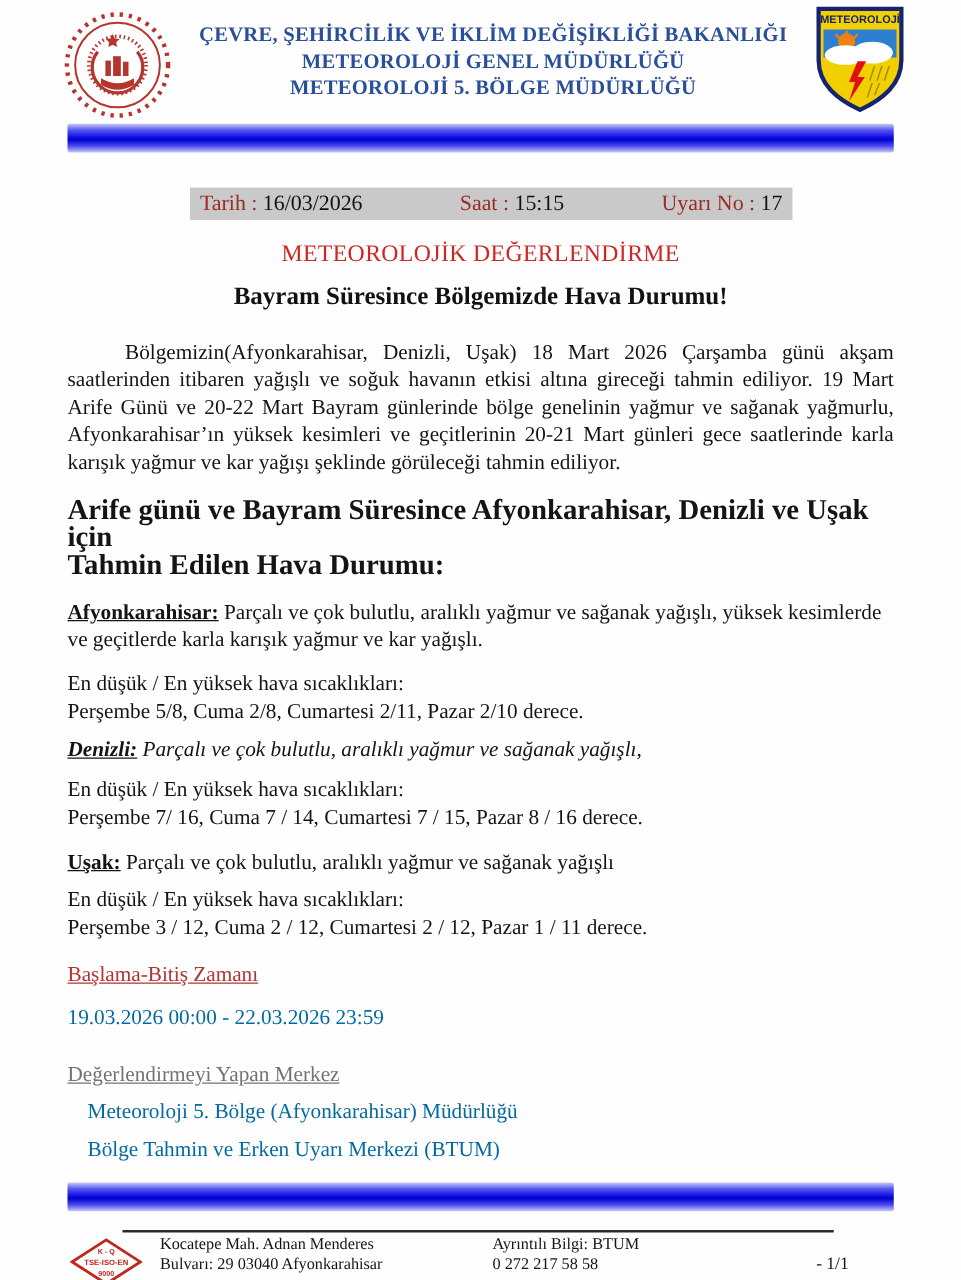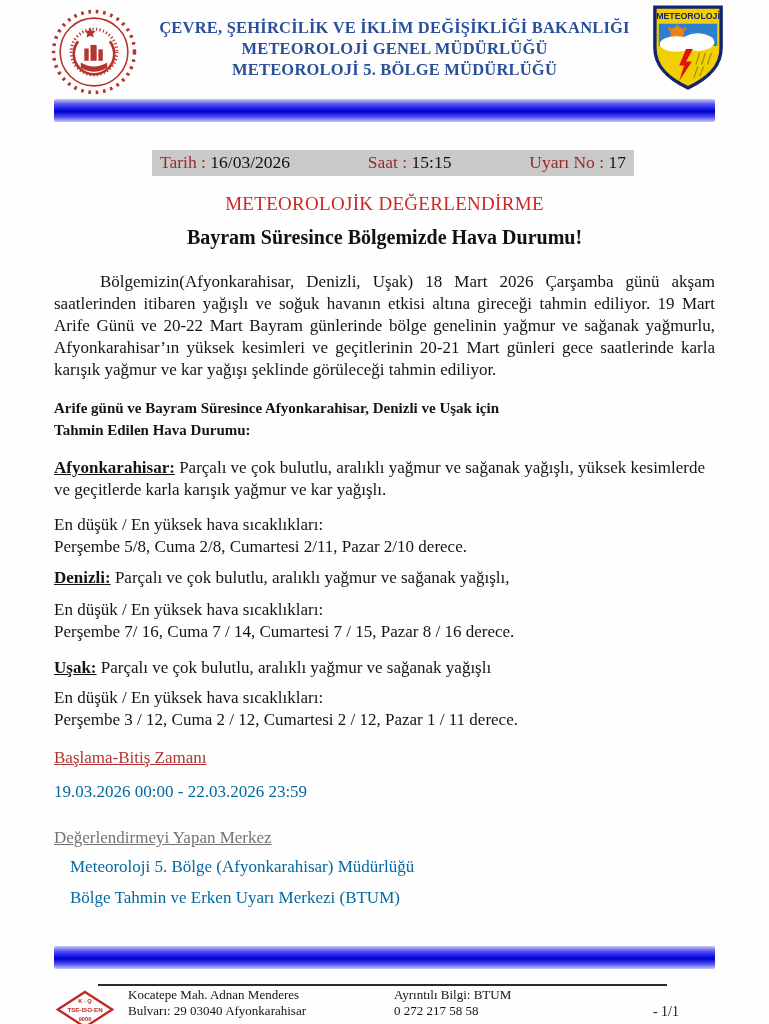--- a/index.html
+++ b/index.html
@@ -29,23 +29,23 @@
   .info-label { color:#9c2b26; }
   .info-value { color:#121212; }
   
   .main-title { text-align:center; color:#cc2926; font-size:19px; margin-top:17px; letter-spacing:0.3px; }
   .sub-title  { text-align:center; color:#111; font-weight:bold; font-size:20px; margin-top:11px; }
   
   .content { margin:0 54px; font-size:17px; line-height:22px; }
   .para { text-align:justify; text-indent:46px; margin:0; }
   .p1 { margin-top:22px; }
   .p2 { margin-top:18px; }
-  .forecast-heading { font-weight:bold; font-size:15px; margin-top:16px; line-height:22px; }
+  .forecast-heading { font-weight:bold; font-size:23px; margin-top:16px; line-height:22px; }
   .city-line { margin-top:16px; }
-  .city-line.denizli { margin-top:9px; }
+  .city-line.denizli { margin-top:9px;font-style:italic; }
   .city-line.usak { margin-top:14px; }
   .city-label { font-weight:bold; text-decoration:underline; }
   .temp-label { margin-top:13px; }
   .temp-label.d2 { margin-top:10px; }
   .temp-label.d3 { margin-top:8px; }
   .temps { margin-top:0; }
   .timing-heading { margin-top:16px; color:#b03431; text-decoration:underline; }
   .range-line { margin-top:12px; color:#0369a1; }
   .center-heading { margin-top:24px; color:#737373; text-decoration:underline; }
   .center-line { margin-top:5px; color:#0369a1; line-height:26px;margin-left:16px; }

